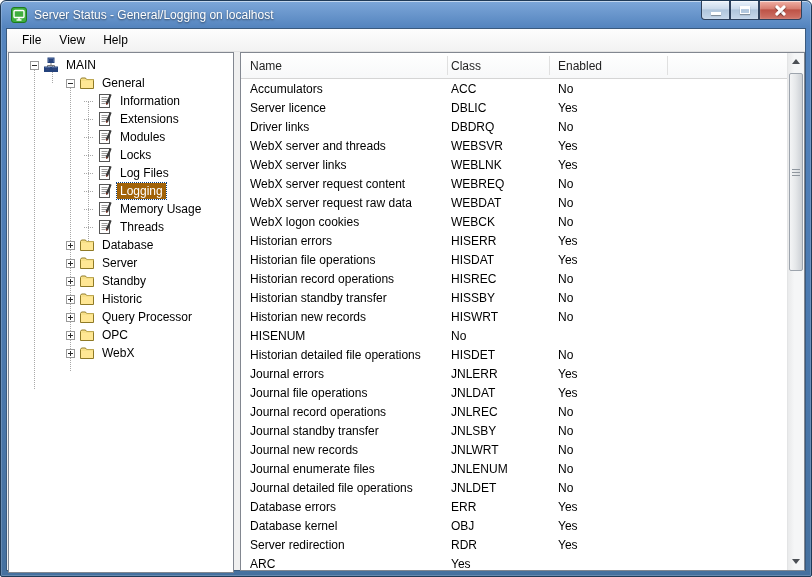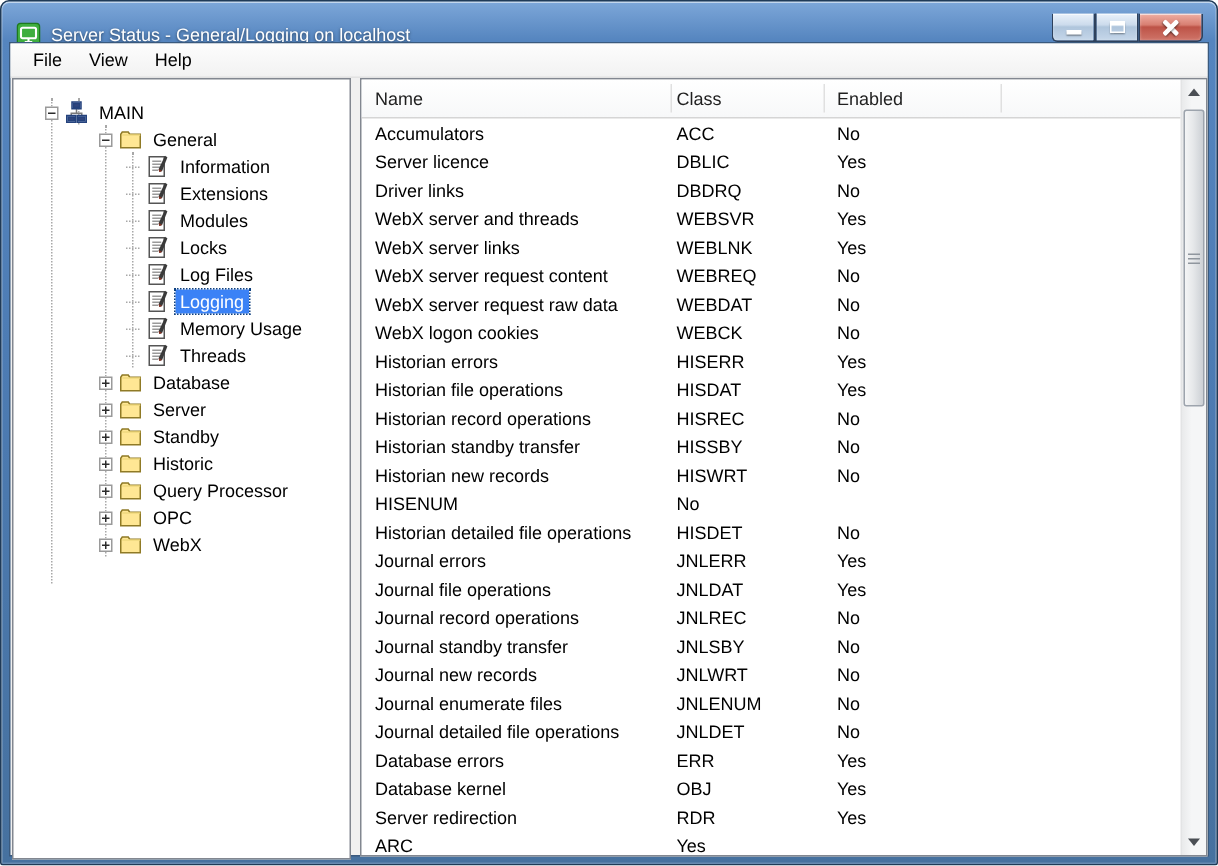--- a/index.html
+++ b/index.html
@@ -4,21 +4,21 @@
 <style>
   html,body{margin:0;padding:0;}
   body{width:812px;height:577px;position:relative;overflow:hidden;
        font-family:"Liberation Sans","DejaVu Sans",sans-serif;background:#fff;
        -webkit-font-smoothing:antialiased;}
   .window{position:absolute;inset:0;border:1px solid #1f3a57;border-radius:6px 6px 2px 2px;
           background:linear-gradient(#7da7d9,#5585bf 26px,#4d7cb4 40%,#46719f);
           box-shadow:inset 0 1px 0 rgba(255,255,255,.45),inset 0 0 0 1px rgba(255,255,255,.18);
           box-sizing:border-box;}
   
-  .titlebar{position:absolute;left:0;right:0;top:8px;height:28px;}
+  .titlebar{position:absolute;left:0;right:0;top:0;height:28px;}
   .app-icon{position:absolute;left:10px;top:6px;width:16px;height:16px;}
   .title-text{position:absolute;left:33px;top:7px;font-size:12px;color:#fff;
               text-shadow:0 1px 2px rgba(0,0,0,.55);white-space:nowrap;}
   .win-controls{position:absolute;top:0;right:9px;display:flex;}
   .wb{height:19px;box-sizing:border-box;border:1px solid #2e415c;border-top:none;
       display:flex;align-items:center;justify-content:center;position:relative;
       box-shadow:inset 0 1px 0 rgba(255,255,255,.55),inset 0 0 2px rgba(255,255,255,.35);cursor:default;}
   .wb.minb,.wb.maxb{width:29px;background:linear-gradient(#eaf2fb,#ccdbec 42%,#afc5dc 50%,#c6d7ea);}
   .wb.minb{border-radius:0 0 0 4px;}
   .wb.closeb{width:43px;border-radius:0 0 4px 0;
@@ -32,35 +32,35 @@
   .g-x i.a{transform:rotate(45deg);} .g-x i.b{transform:rotate(-45deg);}
   
   .client{position:absolute;left:6px;right:6px;top:28px;bottom:6px;background:#f0f0f0;
           box-shadow:0 0 0 1px #3a5a7e;}
   .menubar{position:absolute;left:0;right:0;top:0;height:22px;display:flex;align-items:center;
            background:linear-gradient(#fdfdfd,#f2f2f2);border-bottom:1px solid #e2e2e2;padding-left:6px;}
   .menu-item{font-size:12px;color:#000;padding:13px 9px;cursor:default;}
   
   .tree-panel{position:absolute;left:1px;top:23px;width:224px;height:519px;background:#fff;
               border:1px solid #828790;box-sizing:content-box;overflow:hidden;}
-  .tree-inner{position:absolute;inset:1px;padding-top:12px;border-radius:17px;}
+  .tree-inner{position:absolute;inset:1px;padding-top:2px;border-radius:17px;}
   .guide{position:absolute;width:0;border-left:1px dotted #a8a8a8;}
   .tree-row{height:18px;display:flex;align-items:center;font-size:12px;position:relative;cursor:default;}
   .spacer{flex:none;height:1px;}
   .stub{flex:none;width:9px;height:0;border-top:1px dotted #a8a8a8;margin-right:2px;}
   .ebox{flex:none;width:9px;height:9px;box-sizing:border-box;border:1px solid #9a9a9a;background:#fff;
         position:relative;margin-right:2px;}
   .ebox i{position:absolute;background:#2b2b2b;}
   .ebox .h{left:1px;right:1px;top:3px;height:1px;}
   .ebox .v{top:1px;bottom:1px;left:3px;width:1px;display:none;}
   .ebox.plus .v{display:block;}
   .ticon{flex:none;width:16px;height:16px;margin:0 4px 0 2px;}
   .ticon svg{display:block;}
   .tlabel{padding:1px 3px;white-space:nowrap;color:#000;}
-  .tlabel.selected{background:#3b82f6;color:#fff;outline:1px dotted #0d3f7e;}
+  .tlabel.selected{background:#a16207;color:#fff;outline:1px dotted #0d3f7e;}
   .list-panel{position:absolute;left:233px;right:0;top:23px;height:519px;background:#fff;
               border:1px solid #828790;box-sizing:border-box;overflow:hidden;}
   .list-header{position:absolute;left:0;right:17px;top:0;height:25px;background:linear-gradient(#ffffff,#f7f8f9);
                border-bottom:1px solid #d5d5d5;display:grid;grid-template-columns:201px 107px 1fr;
                padding-left:9px;align-items:center;font-size:12px;color:#1f1f1f;}
   .hsep{position:absolute;top:3px;bottom:3px;width:1px;background:#e0e0e0;}
   .list-body{position:absolute;left:0;right:17px;top:26px;bottom:0;overflow:hidden;}
   .lrow{display:grid;grid-template-columns:201px 107px 1fr;padding-left:9px;height:19px;
         align-items:center;font-size:12px;color:#000;white-space:nowrap;cursor:default;}
   

